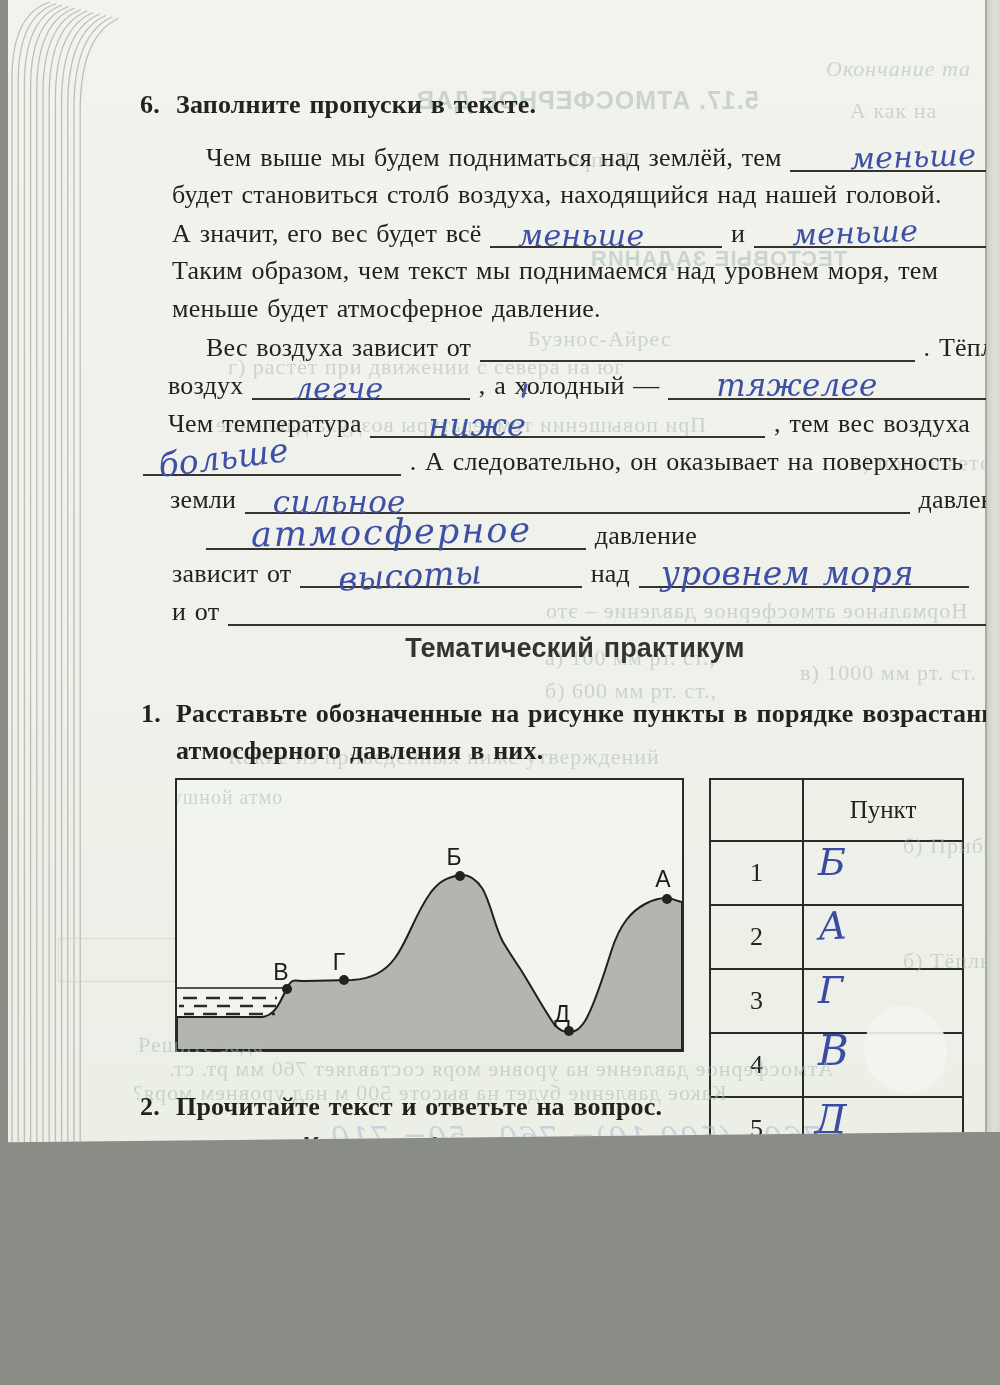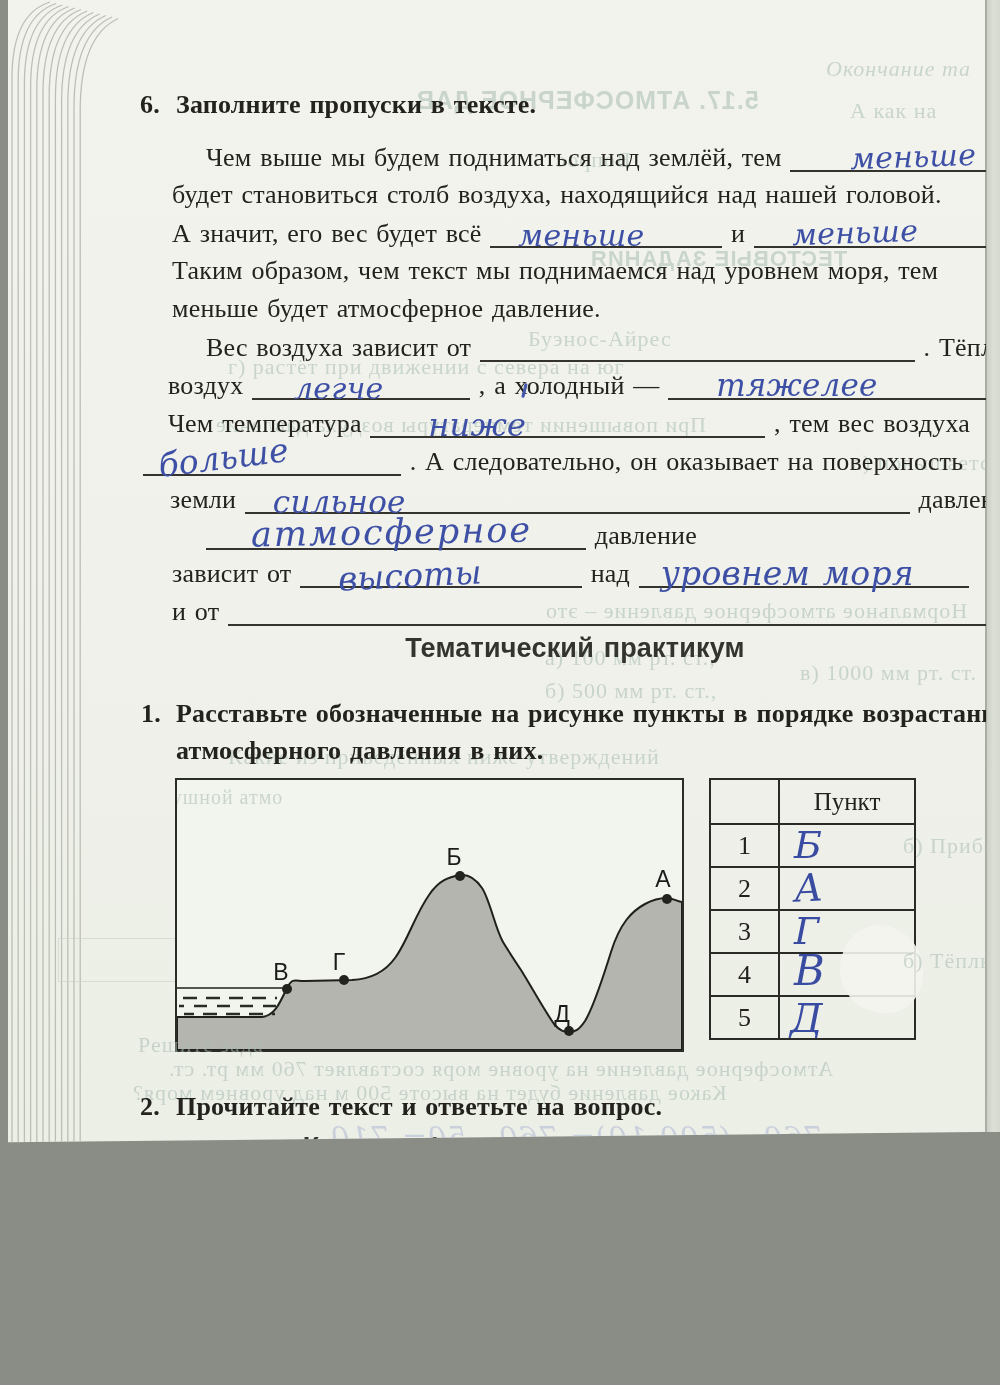--- a/index.html
+++ b/index.html
@@ -22,21 +22,21 @@
   .blank{display:inline-block;position:relative;height:30px;vertical-align:-6px;
          border-bottom:2px solid #34332e;}
   .hw{position:absolute;font-family:"DejaVu Serif",serif;font-style:italic;
       color:#3e50a6;white-space:nowrap;line-height:1;}
 
   
   #figure{position:absolute;left:175px;top:778px;width:505px;height:270px;
           border:2px solid #2b2b27;background:#f2f4ee;}
   
   #ptable{position:absolute;left:709px;top:778px;border-collapse:collapse;}
-  #ptable td{border:2px solid #2a2a26;padding:4px;font:26px "Liberation Serif",serif;
+  #ptable td{border:2px solid #2a2a26;padding:16px;font:26px "Liberation Serif",serif;
              color:#23221d;text-align:center;vertical-align:middle;}
   #ptable .c1{width:59px;}
   #ptable .c2{width:126px;position:relative;}
   #ptable tr{height:43px;}
   #ptable tr.hdr{height:45px;}
   .tl{position:absolute;left:14px;top:1px;font-family:"DejaVu Serif",serif;font-style:italic;
       color:#3a4ca2;font-size:38px;line-height:1;}
   #whiteout{position:absolute;left:60px;top:-28px;width:84px;height:86px;background:#f3f4ee;
       opacity:.9;border-radius:45% 55% 42% 50%;transform:rotate(14deg);}
 
@@ -83,21 +83,21 @@
       <div class="bt mir btb" style="left:415px;top:86px;font-size:25px">5.17. АТМОСФЕРНОЕ ДАВ</div>
       <div class="bt" style="left:850px;top:98px">А как на</div>
       <div class="bt mir" style="left:555px;top:147px">Вопрос</div>
       <div class="bt mir btb" style="left:590px;top:246px;font-size:22px">ТЕСТОВЫЕ ЗАДАНИЯ</div>
       <div class="bt" style="left:528px;top:326px">Буэнос-Айрес</div>
       <div class="bt" style="left:228px;top:354px">г) растёт при движении с севера на юг</div>
       <div class="bt mir" style="left:215px;top:412px">При повышении температуры воздуха давление</div>
       <div class="bt" style="left:852px;top:450px">а) повышается</div>
       <div class="bt mir" style="left:545px;top:598px">Нормальное атмосферное давление – это</div>
       <div class="bt" style="left:545px;top:645px">а) 100 мм рт. ст.,</div>
-      <div class="bt" style="left:545px;top:678px">б) 500 мм рт. ст.,</div>
+      <div class="bt" style="left:545px;top:678px">б) 600 мм рт. ст.,</div>
       <div class="bt" style="left:800px;top:660px">в) 1000 мм рт. ст.</div>
       <div class="bt" style="left:228px;top:744px">Какие из приведённых ниже утверждений</div>
       <div class="btrect" style="left:58px;top:938px;width:122px;height:42px"></div>
 
       <div class="line b" style="left:140px;top:88px">6.</div>
       <div class="line b" style="left:176px;top:88px">Заполните пропуски в тексте.</div>
 
       <div class="line" style="left:206px;top:140px">
         <span>Чем выше мы будем подниматься над землёй, тем</span>
         <span class="blank" style="width:280px">

